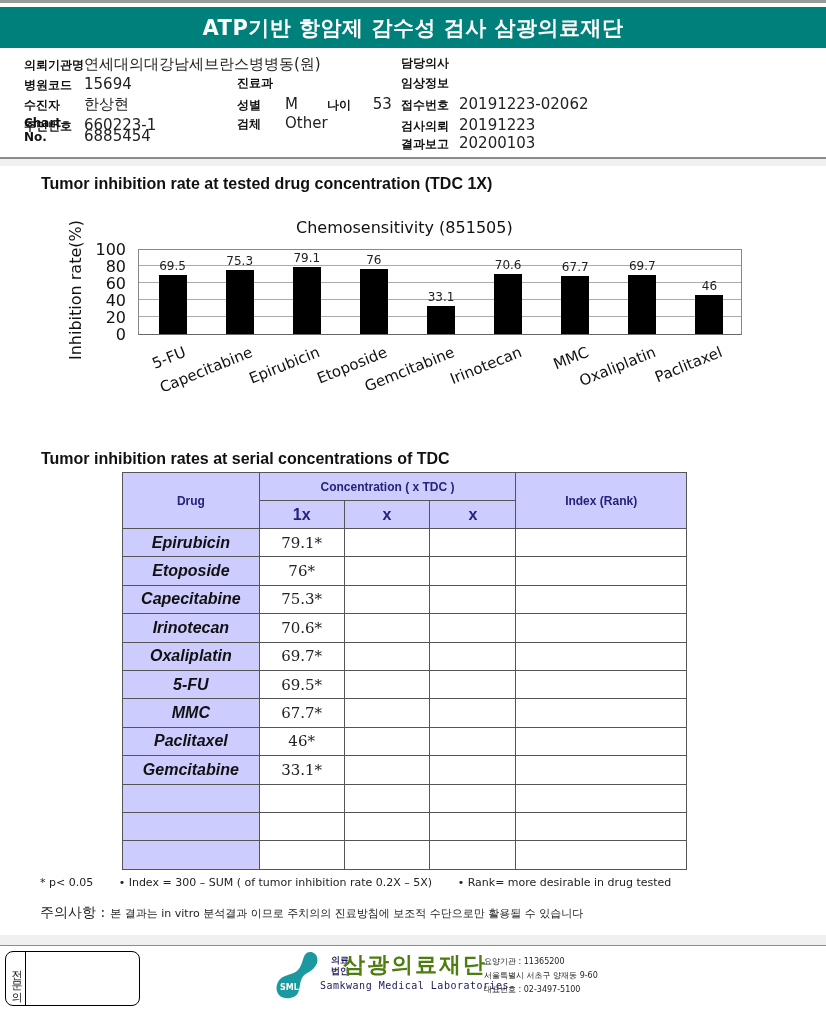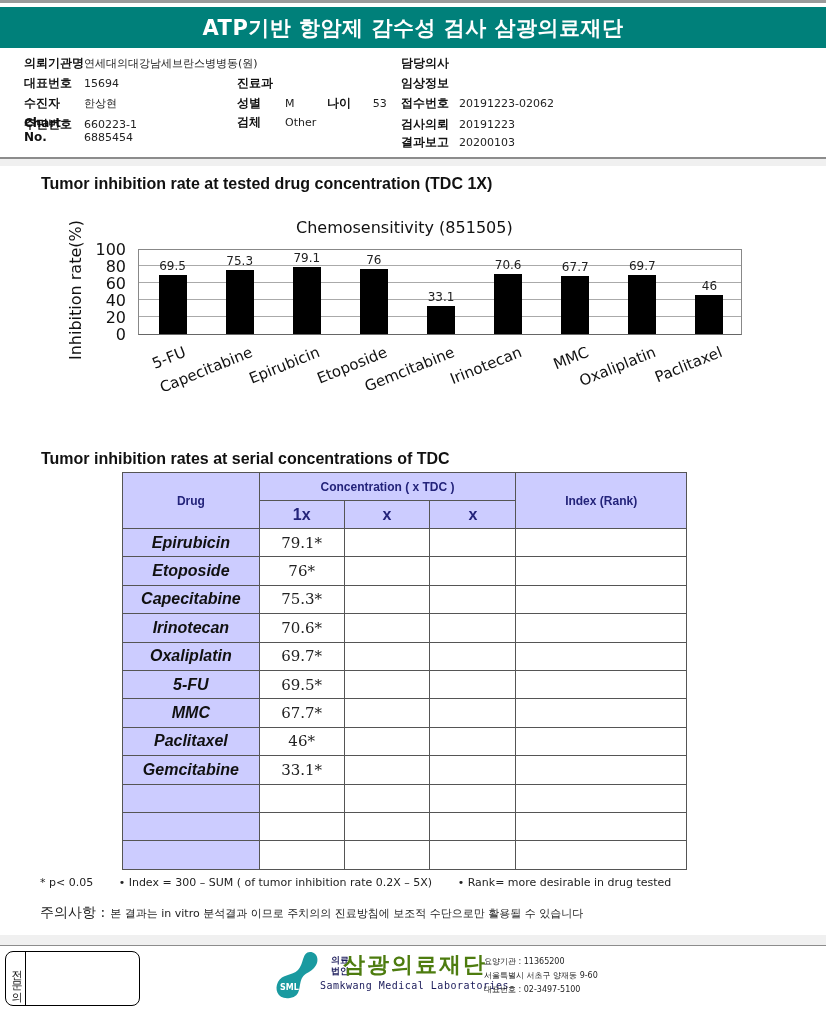--- a/index.html
+++ b/index.html
@@ -1,21 +1,21 @@
 <!DOCTYPE html>
 <html><head>
 <meta charset="utf-8">
 <style>
   * { box-sizing: border-box; margin: 0; padding: 0; }
   body { width: 826px; height: 1016px; background: #ffffff; font-family: "Liberation Sans", sans-serif; color: #111; position: relative; overflow: hidden; }
   .topline { position: absolute; left: 0; top: 0; width: 826px; height: 3px; background: #9a9a9a; }
   .title-bar { position: absolute; left: 0; top: 7px; width: 826px; height: 41px; background: #00807a; color: #fff; font-weight: bold; font-size: 21px; display: flex; align-items: center; justify-content: center; letter-spacing: 0.5px; font-family: "DejaVu Sans", sans-serif; }
   .info { position: absolute; font-size: 12px; font-family: "DejaVu Sans", sans-serif; }
   .info .lbl { font-weight: bold; font-size: 12px; display: inline-block; }
-  .info .val { font-size: 11px; display: inline-block; color: #222; }
+  .info .val { font-size: 15px; display: inline-block; color: #222; }
   .sep { position: absolute; left: 0; width: 826px; height: 2px; background: #8c8c8c; }
   .grayband { position: absolute; left: 0; width: 826px; background: #f0f0f0; }
   .section-title { position: absolute; left: 41px; font-weight: bold; font-size: 16px; font-family: "Liberation Sans", sans-serif; color: #111; }
   .chart-title { position: absolute; left: 296px; top: 218px; font-size: 16px; font-family: "DejaVu Sans", sans-serif; color: #111; }
   .plot { position: absolute; left: 138px; top: 249px; width: 604px; height: 86px; border: 1px solid #888; border-bottom: 1px solid #666; }
   .gridline { position: absolute; left: 0; width: 100%; height: 1px; background: #aaa; }
   .bar { position: absolute; bottom: 0; width: 28px; background: #000; }
   .bar-label { position: absolute; font-size: 12px; font-family: "DejaVu Sans", sans-serif; color: #222; width: 50px; text-align: center; }
   .ytick { position: absolute; font-size: 16px; font-family: "DejaVu Sans", sans-serif; right: 700px; width: 40px; text-align: right; line-height: 14px; }
   .ylabel { position: absolute; left: 66px; top: 360px; transform: rotate(-90deg); transform-origin: left top; font-size: 16px; font-family: "DejaVu Sans", sans-serif; white-space: nowrap; }
@@ -42,21 +42,21 @@
   .org-info { position: absolute; left: 484px; top: 955px; font-size: 8px; line-height: 14px; font-family: "DejaVu Sans", sans-serif; color: #222; }
 </style>
 </head>
 <body>
 
 <div class="topline"></div>
 <div class="title-bar">ATP기반 항암제 감수성 검사 삼광의료재단</div>
 
 <div id="info-left">
     <div class="info" style="left: 24px; top: 55px;"><span class="lbl" style="width:60px">의뢰기관명</span><span class="val">연세대의대강남세브란스병병동(원)</span></div>
-    <div class="info" style="left: 24px; top: 75px;"><span class="lbl" style="width:60px">대표번호</span><span class="val">15694</span></div>
+    <div class="info" style="left: 24px; top: 75px;"><span class="lbl" style="width:60px">병원코드</span><span class="val">15694</span></div>
     <div class="info" style="left: 24px; top: 95px;"><span class="lbl" style="width:60px">수진자</span><span class="val">한상현</span></div>
     <div class="info" style="left: 24px; top: 116px;"><span class="lbl" style="width:60px">Chart No.</span><span class="val">6885454</span></div>
     <div class="info" style="left: 24px; top: 116px;"><span class="lbl" style="width:60px">주민번호</span><span class="val">660223-1</span></div>
   </div>
 <div id="info-mid">
     <div class="info" style="left: 237px; top: 75px;"><span class="lbl" style="width:48px">진료과</span><span class="val"></span></div>
     <div class="info" style="left: 237px; top: 95px;"><span class="lbl" style="width:48px">성별</span><span class="val">M</span></div>
     <div class="info" style="left: 237px; top: 114px;"><span class="lbl" style="width:48px">검체</span><span class="val">Other</span></div>
   </div>
 <div id="info-right">

